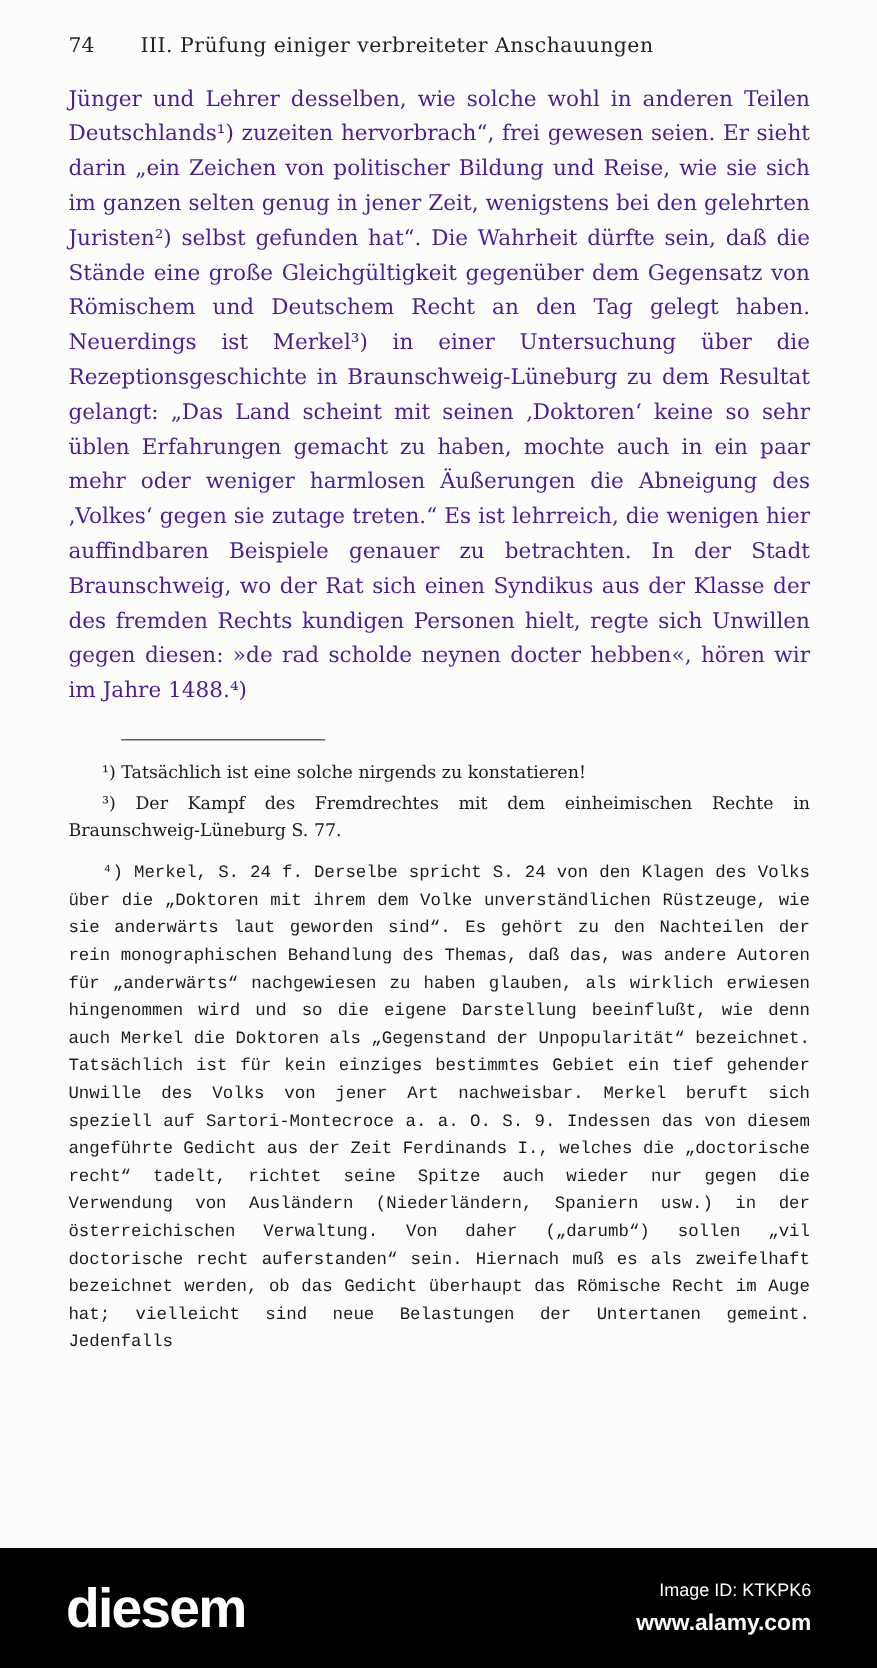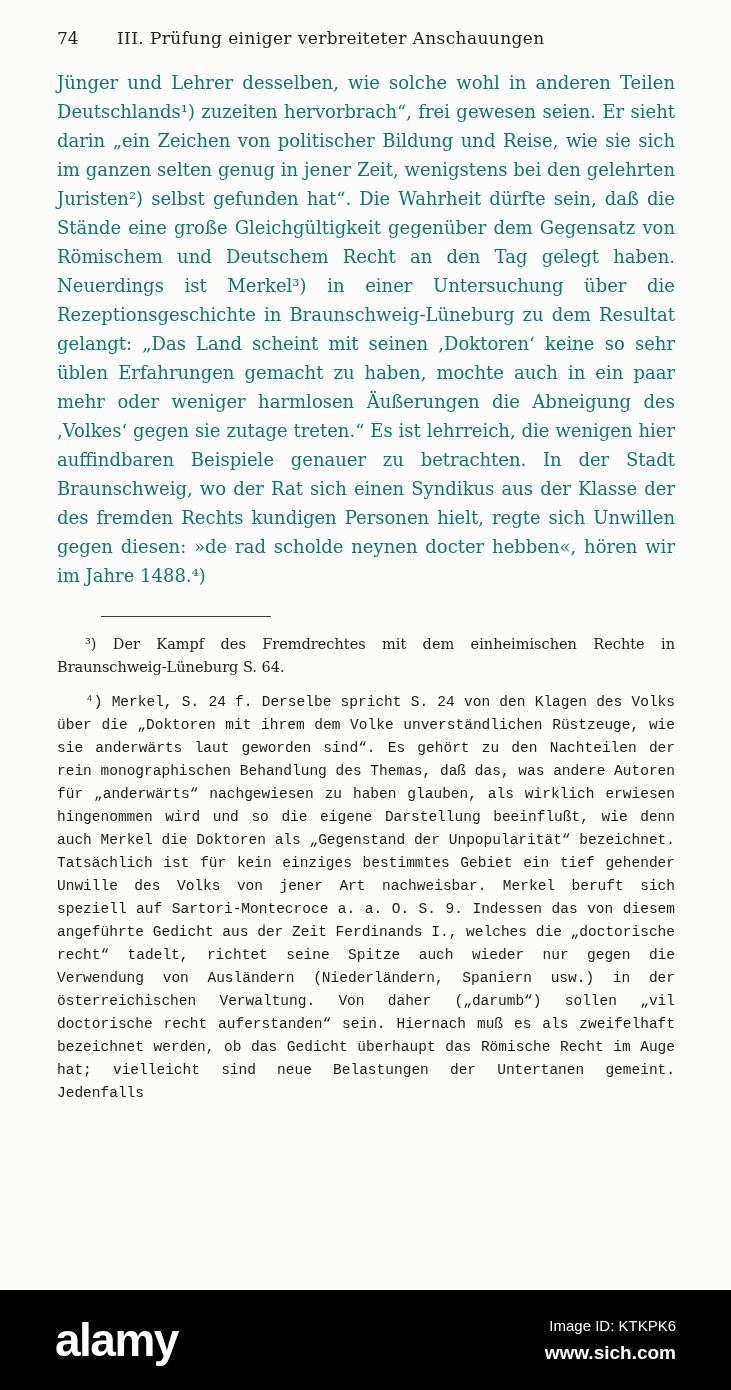--- a/index.html
+++ b/index.html
@@ -41,21 +41,21 @@
     flex: 1 1 auto;
     text-align: left;
     letter-spacing: 0.4px;
     padding-right: 40px;
   }
   .body-par {
     font-size: 18px;
     line-height: 29px;
     text-align: justify;
     margin: 0;
-    color: #0f766e;
+    color: #4c1d95;
   }
   .footnote-rule {
     border: none;
     border-top: 1px solid #3a3a3a;
     width: 170px;
     margin: 26px 0 16px 44px;
   }
   .footnotes {
     font-size: 14.5px;
     line-height: 23px;
@@ -115,28 +115,29 @@
       <div class="header-row">
         <span class="page-number">74</span>
         <span class="chapter-heading">III. Prüfung einiger verbreiteter Anschauungen</span>
       </div>
 
       <p class="body-par">Jünger und Lehrer desselben, wie solche wohl in anderen Teilen Deutschlands¹) zuzeiten hervorbrach“, frei gewesen seien.  Er sieht darin „ein Zeichen von politischer Bildung und Reise, wie sie sich im ganzen selten genug in jener Zeit, wenigstens bei den gelehrten Juristen²) selbst gefunden hat“.  Die Wahrheit dürfte sein, daß die Stände eine große Gleichgültigkeit gegenüber dem Gegensatz von Römischem und Deutschem Recht an den Tag gelegt haben.  Neuerdings ist Merkel³) in einer Untersuchung über die Rezeptionsgeschichte in Braunschweig-Lüneburg zu dem Resultat gelangt: „Das Land scheint mit seinen ‚Doktoren‘ keine so sehr üblen Erfahrungen gemacht zu haben, mochte auch in ein paar mehr oder weniger harmlosen Äußerungen die Abneigung des ‚Volkes‘ gegen sie zutage treten.“  Es ist lehrreich, die wenigen hier auffindbaren Beispiele genauer zu betrachten.  In der Stadt Braunschweig, wo der Rat sich einen Syndikus aus der Klasse der des fremden Rechts kundigen Personen hielt, regte sich Unwillen gegen diesen: »de rad scholde neynen docter hebben«, hören wir im Jahre 1488.⁴)</p>
 
       <hr class="footnote-rule">
 
       <div class="footnotes">
-        <p>³) Der Kampf des Fremdrechtes mit dem einheimischen Rechte in Braunschweig-Lüneburg S. 64.</p>
+        <p>¹) Tatsächlich ist eine solche nirgends zu konstatieren!</p>
+        <p>³) Der Kampf des Fremdrechtes mit dem einheimischen Rechte in Braunschweig-Lüneburg S. 77.</p>
         <p class="long">⁴) Merkel, S. 24 f.  Derselbe spricht S. 24 von den Klagen des Volks über die „Doktoren mit ihrem dem Volke unverständlichen Rüstzeuge, wie sie anderwärts laut geworden sind“.  Es gehört zu den Nachteilen der rein monographischen Behandlung des Themas, daß das, was andere Autoren für „anderwärts“ nachgewiesen zu haben glauben, als wirklich erwiesen hingenommen wird und so die eigene Darstellung beeinflußt, wie denn auch Merkel die Doktoren als „Gegenstand der Unpopularität“ bezeichnet.  Tatsächlich ist für kein einziges bestimmtes Gebiet ein tief gehender Unwille des Volks von jener Art nachweisbar.  Merkel beruft sich speziell auf Sartori-Montecroce a. a. O. S. 9.  Indessen das von diesem angeführte Gedicht aus der Zeit Ferdinands I., welches die „doctorische recht“ tadelt, richtet seine Spitze auch wieder nur gegen die Verwendung von Ausländern (Niederländern, Spaniern usw.) in der österreichischen Verwaltung.  Von daher („darumb“) sollen „vil doctorische recht auferstanden“ sein.  Hiernach muß es als zweifelhaft bezeichnet werden, ob das Gedicht überhaupt das Römische Recht im Auge hat; vielleicht sind neue Belastungen der Untertanen gemeint.  Jedenfalls</p>
       </div>
 
     </div>
   </div>
 
   <div class="alamy-bar">
-    <div class="alamy-logo">alamy</div>
+    <div class="alamy-logo">diesem</div>
     <div class="alamy-right">
       <div class="alamy-image-id">Image ID: KTKPK6</div>
-      <div class="alamy-url">www.sich.com</div>
+      <div class="alamy-url">www.alamy.com</div>
     </div>
   </div>
 
 </div>
 
 </body></html>

